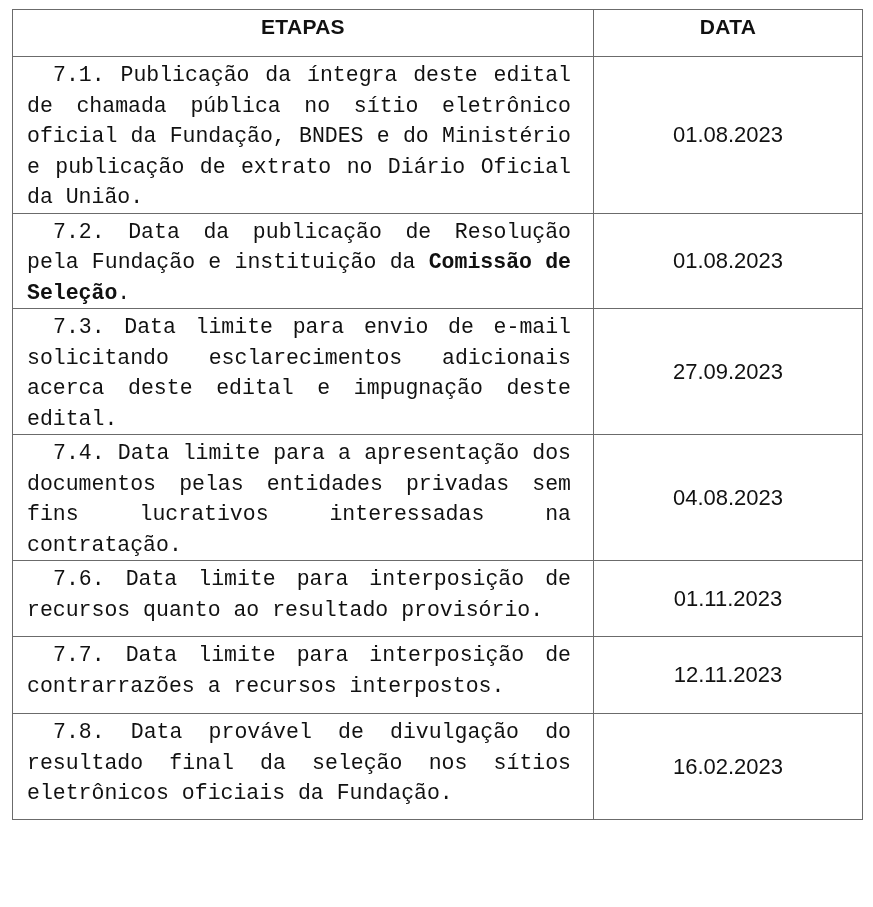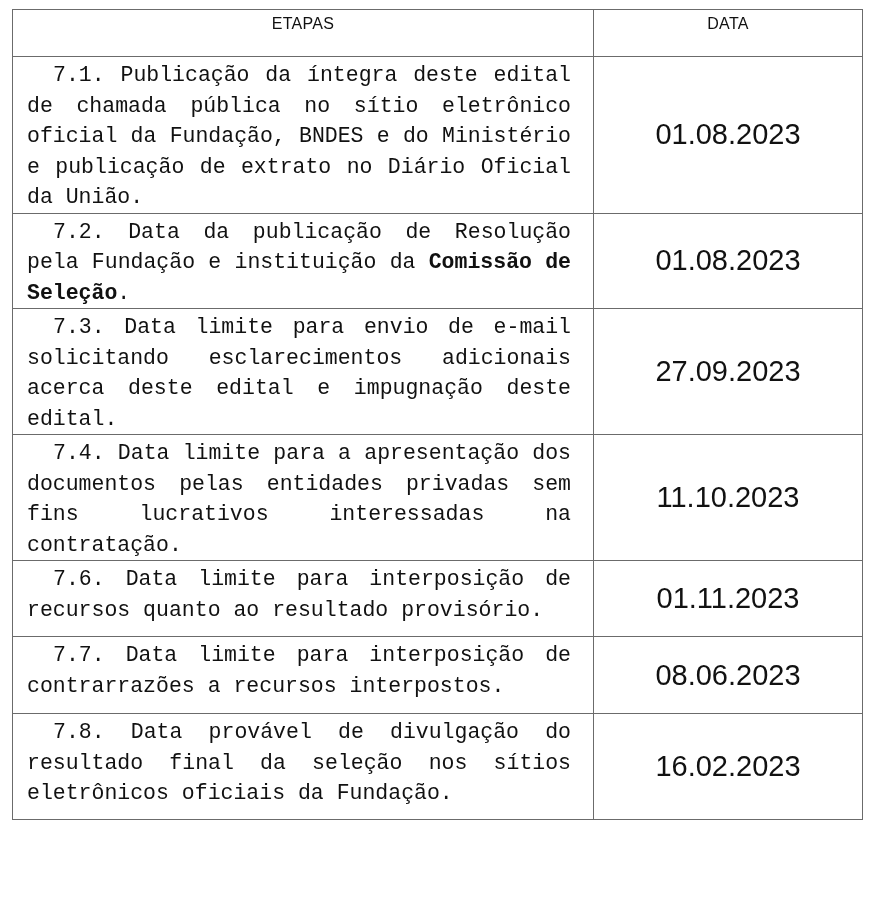--- a/index.html
+++ b/index.html
@@ -1,26 +1,26 @@
 <!DOCTYPE html>
 <html><head>
 <meta charset="utf-8">
 <style>
   html, body { margin:0; padding:0; background:#ffffff; }
   body { width:873px; height:907px; position:relative; overflow:hidden;
          font-family:"Liberation Sans", sans-serif; color:#111; }
   table.sched { position:absolute; left:12px; top:9px; width:850px;
          border-collapse:collapse; table-layout:fixed; }
   table.sched td, table.sched th { border:1.5px solid #6b6b6b; padding:0; }
-  th { font-weight:normal; font-size:16px; text-align:center; vertical-align:top;
+  th { font-weight:bold; font-size:21px; text-align:center; vertical-align:top;
        padding-top:5px !important; height:41px; letter-spacing:0.3px;margin-left:31px; }
   td.step { font-size:21.5px; line-height:30.5px; text-align:justify;
        vertical-align:top; padding:3px 22px 0 14px !important;font-family:Liberation Mono, monospace; }
   td.step .txt { display:block; text-indent:26px; }
-  td.date { font-size:29px; text-align:center; vertical-align:middle; }
+  td.date { font-size:22px; text-align:center; vertical-align:middle; }
   td.date.top { vertical-align:top; padding-top:6px !important; }
   b { font-weight:bold; }
 </style>
 </head>
 <body>
 
 <table class="sched">
   <colgroup>
       <col style="width:581px">
       <col style="width:269px">
@@ -50,36 +50,36 @@
     <td class="step">
       <span class="txt"><span>7.3. Data limite para envio de e-mail solicitando esclarecimentos adicionais acerca deste edital e impugnação deste edital.</span><b></b><span></span></span>
     </td>
     <td class="date">27.09.2023</td>
   </tr>
 
   <tr style="height: 106px;">
     <td class="step">
       <span class="txt"><span>7.4. Data limite para a apresentação dos documentos pelas entidades privadas sem fins lucrativos interessadas na contratação.</span><b></b><span></span></span>
     </td>
-    <td class="date">11.10.2023</td>
+    <td class="date">04.08.2023</td>
   </tr>
 
 
   <tr style="height: 76px;">
     <td class="step">
       <span class="txt"><span>7.6. Data limite para interposição de recursos quanto ao resultado provisório.</span><b></b><span></span></span>
     </td>
     <td class="date">01.11.2023</td>
   </tr>
 
   <tr style="height: 77px; margin-left: 48px;">
     <td class="step">
       <span class="txt"><span>7.7. Data limite para interposição de contrarrazões a recursos interpostos.</span><b></b><span></span></span>
     </td>
-    <td class="date">08.06.2023</td>
+    <td class="date">12.11.2023</td>
   </tr>
 
   <tr style="height: 106px; padding-left: 46px;">
     <td class="step">
       <span class="txt"><span>7.8. Data provável de divulgação do resultado final da seleção nos sítios eletrônicos oficiais da Fundação.</span><b></b><span></span></span>
     </td>
     <td class="date">16.02.2023</td>
   </tr>
 
 </tbody>

